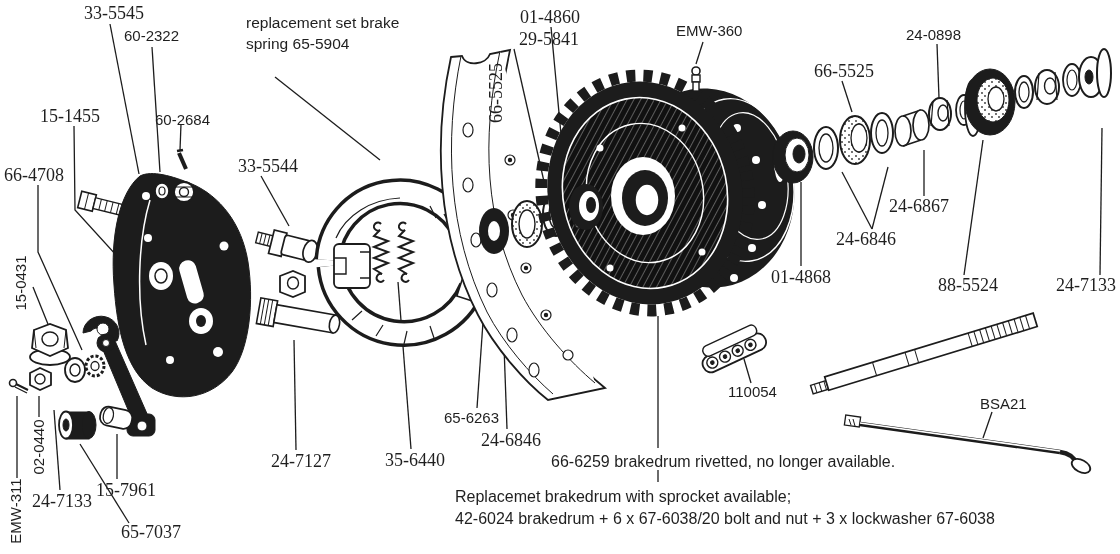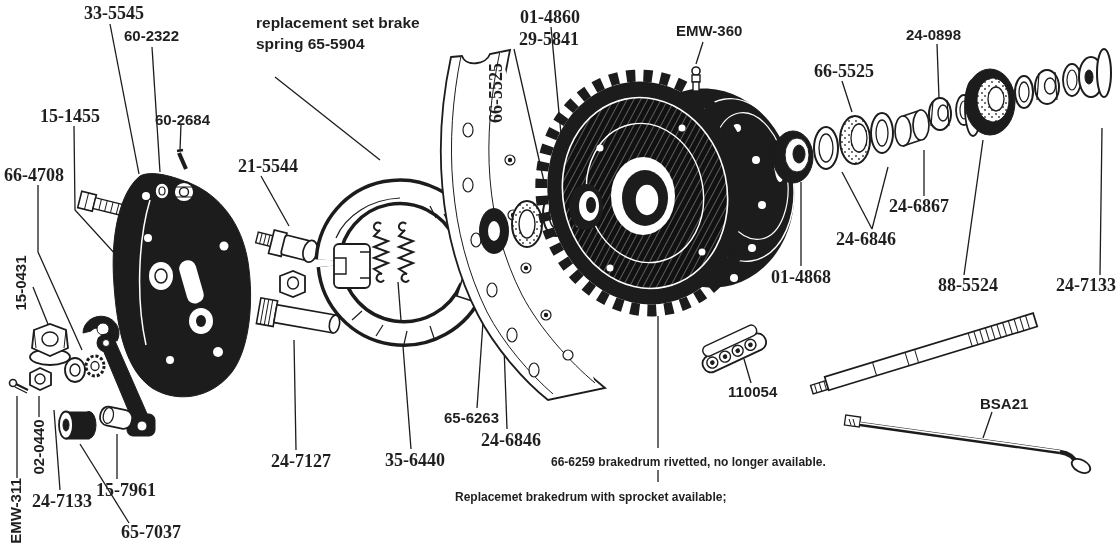--- a/index.html
+++ b/index.html
@@ -1,24 +1,24 @@
 <!DOCTYPE html>
 <html><head>
 <meta charset="utf-8">
 <style>
   html,body{margin:0;padding:0;}
   body{width:1120px;height:554px;position:relative;background:#ffffff;overflow:hidden;
        font-family:"Liberation Sans","DejaVu Sans",sans-serif;color:#1f1f1f;}
-  #stage{position:absolute;left:0;top:0;width:1040px;height:554px;font-weight:bold;}
+  #stage{position:absolute;left:0;top:0;width:1040px;height:554px;}
   svg.art{position:absolute;left:0;top:0;}
   .lbl{position:absolute;white-space:nowrap;line-height:1.05;}
   .serif{font-family:"Liberation Serif","DejaVu Serif",serif;font-size:18px;}
   .sans{font-family:"Liberation Sans","DejaVu Sans",sans-serif;font-size:15px;}
   .note{font-family:"Liberation Sans","DejaVu Sans",sans-serif;font-size:15.5px;line-height:21px;}
-  .bignote{font-size:12px;line-height:22px;}
+  .bignote{font-size:16px;line-height:22px;}
   .vert{transform:translate(-50%,-50%) rotate(-90deg);transform-origin:center center;}
 </style>
 </head>
 <body>
 
 <div id="stage">
 
 <svg class="art" width="1120" height="554" viewBox="0 0 1120 554">
   <defs>
     <pattern id="drumhatch" width="6" height="6" patternUnits="userSpaceOnUse" patternTransform="rotate(40)">
@@ -378,21 +378,21 @@
     <path d="M1060,452 q13,2 16,11" stroke="#1c1c1c" stroke-width="4.5"></path>
     <ellipse cx="1081" cy="466" rx="10" ry="6" fill="#fff" stroke="#1c1c1c" stroke-width="1.8" transform="rotate(28 1081 466)"></ellipse>
   </g>
 </svg>
 
   <div class="lbl serif" style="left:84px;top:4px;">33-5545</div>
   <div class="lbl sans" style="left:124px;top:28px;">60-2322</div>
   <div class="lbl serif" style="left:40px;top:107px;">15-1455</div>
   <div class="lbl sans" style="left:155px;top:104px;margin-top:8px;">60-2684</div>
   <div class="lbl serif" style="left:4px;top:166px;">66-4708</div>
-  <div class="lbl serif" style="left:238px;top:157px;">21-5544</div>
+  <div class="lbl serif" style="left:238px;top:157px;">33-5544</div>
   <div class="lbl serif" style="left:483px;top:30px;margin-left:36px;">29-5841</div>
   <div class="lbl serif vert" style="left:496px;top:93px;">66-5525</div>
   <div class="lbl serif" style="left:520px;top:8px;">01-4860</div>
   <div class="lbl sans" style="left:676px;top:23px;">EMW-360</div>
   <div class="lbl sans" style="left:906px;top:27px;">24-0898</div>
   <div class="lbl serif" style="left:814px;top:62px;">66-5525</div>
   <div class="lbl serif" style="left:889px;top:197px;">24-6867</div>
   <div class="lbl serif" style="left:836px;top:230px;">24-6846</div>
   <div class="lbl serif" style="left:771px;top:268px;">01-4868</div>
   <div class="lbl serif" style="left:938px;top:276px;">88-5524</div>
@@ -403,24 +403,25 @@
   <div class="lbl serif" style="left:32px;top:492px;">24-7133</div>
   <div class="lbl serif" style="left:96px;top:481px;">15-7961</div>
   <div class="lbl serif" style="left:121px;top:523px;">65-7037</div>
   <div class="lbl serif" style="left:271px;top:452px;">24-7127</div>
   <div class="lbl serif" style="left:385px;top:451px;">35-6440</div>
   <div class="lbl sans" style="left:444px;top:410px;">65-6263</div>
   <div class="lbl serif" style="left:481px;top:431px;">24-6846</div>
   <div class="lbl sans" style="left:728px;top:384px;">110054</div>
   <div class="lbl sans" style="left:980px;top:396px;">BSA21</div>
 
-  <div class="lbl note" style="left:256px;top:12px;">
+  <div class="lbl note" style="left:246px;top:12px;">
     <div>replacement set brake</div>
     <div>spring 65-5904</div>
   </div>
 
   <div class="lbl note bignote" style="left:551px;top:451px;">66-6259 brakedrum rivetted, no longer available.</div>
 
   <div class="lbl note bignote" style="left:455px;top:486px;">
     <div>Replacemet brakedrum with sprocket available;</div>
+    <div>42-6024 brakedrum + 6 x 67-6038/20 bolt and nut + 3 x lockwasher 67-6038</div>
   </div>
 
 </div>
 
 </body></html>

